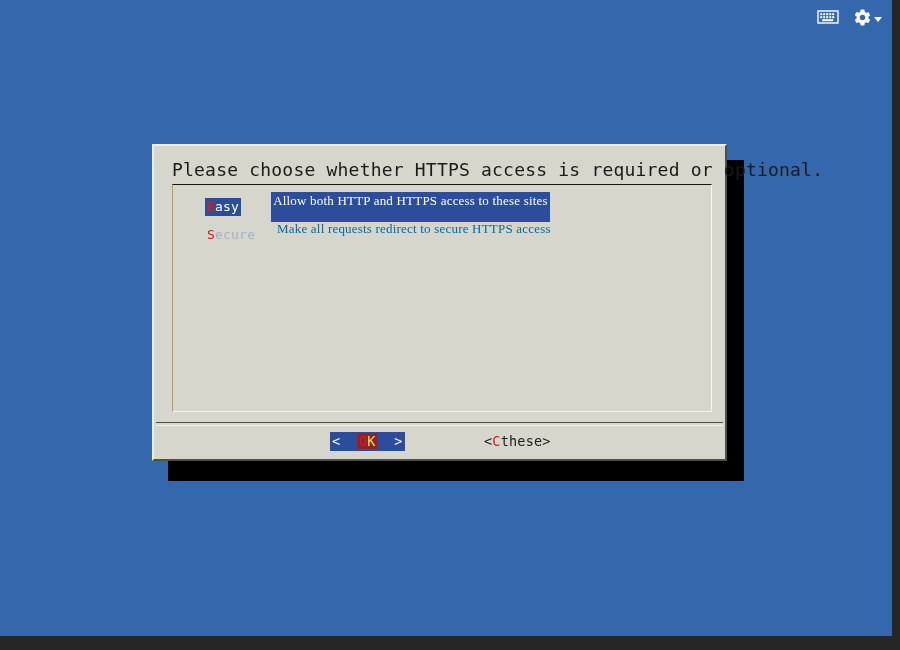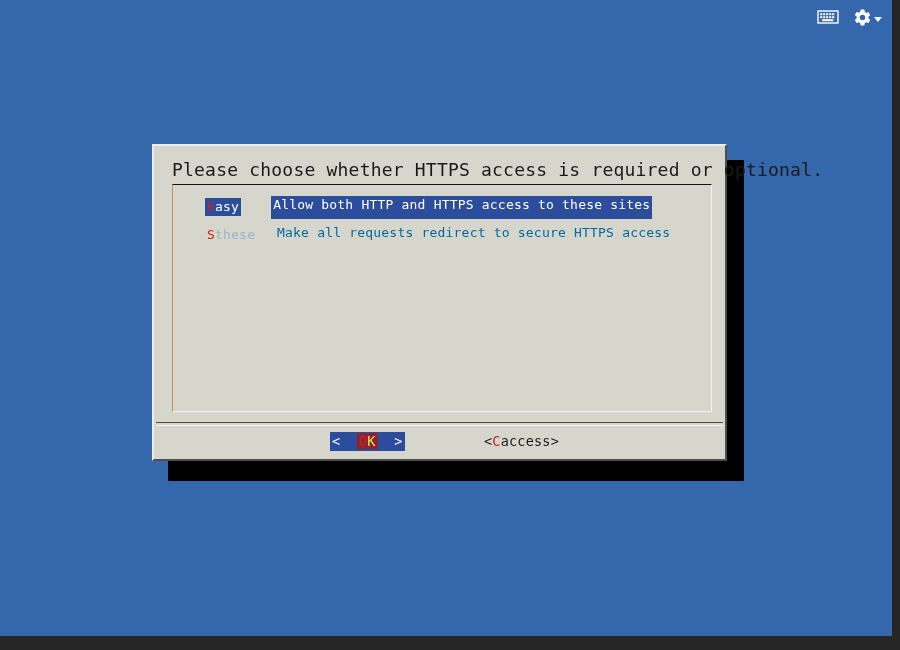--- a/index.html
+++ b/index.html
@@ -137,21 +137,22 @@
   }
   .opt-tag {
     width: 66px;
     margin-left: 32px;
     flex: 0 0 auto;
     white-space: pre;
   }
   .opt-desc {
     flex: 0 0 auto;
     white-space: pre;
-    padding: 1px 2px 6px 2px;
+    padding: 1px 2px 13px 2px;
+    font-family: Liberation Serif, serif;
   }
 
   
   .opt-row.selected .opt-tag {
     background: #2c4c9c;
     color: #ffffff;
     width: auto;
     padding: 1px 2px;
     margin-right: 30px;
   }
@@ -266,30 +267,30 @@
     <div id="dialog-prompt">Please choose whether HTTPS access is required or optional.</div>
 
     <div id="listbox">
 
       <div class="opt-row selected">
         <span class="opt-tag"><span class="hot">E</span><span>asy</span></span>
         <span class="opt-desc">Allow both HTTP and HTTPS access to these sites</span>
       </div>
 
       <div class="opt-row plain">
-        <span class="opt-tag"><span class="hot">S</span><span>these</span></span>
+        <span class="opt-tag"><span class="hot">S</span><span>ecure</span></span>
         <span class="opt-desc">Make all requests redirect to secure HTTPS access</span>
       </div>
 
     </div>
 
     <div id="btn-separator"></div>
 
     <div id="buttons">
 
       <div class="btn" id="btn-ok"><span>&lt;</span><span>  </span><span class="ok-core"><span class="ok-o">O</span><span class="ok-k">K</span></span><span>  </span><span>&gt;</span></div>
 
-      <div class="btn" id="btn-cancel"><span>&lt;</span><span class="hot">C</span><span>access</span><span>&gt;</span></div>
+      <div class="btn" id="btn-cancel"><span>&lt;</span><span class="hot">C</span><span>these</span><span>&gt;</span></div>
 
     </div>
 
   </div>
 </div>
 
 </body></html>

